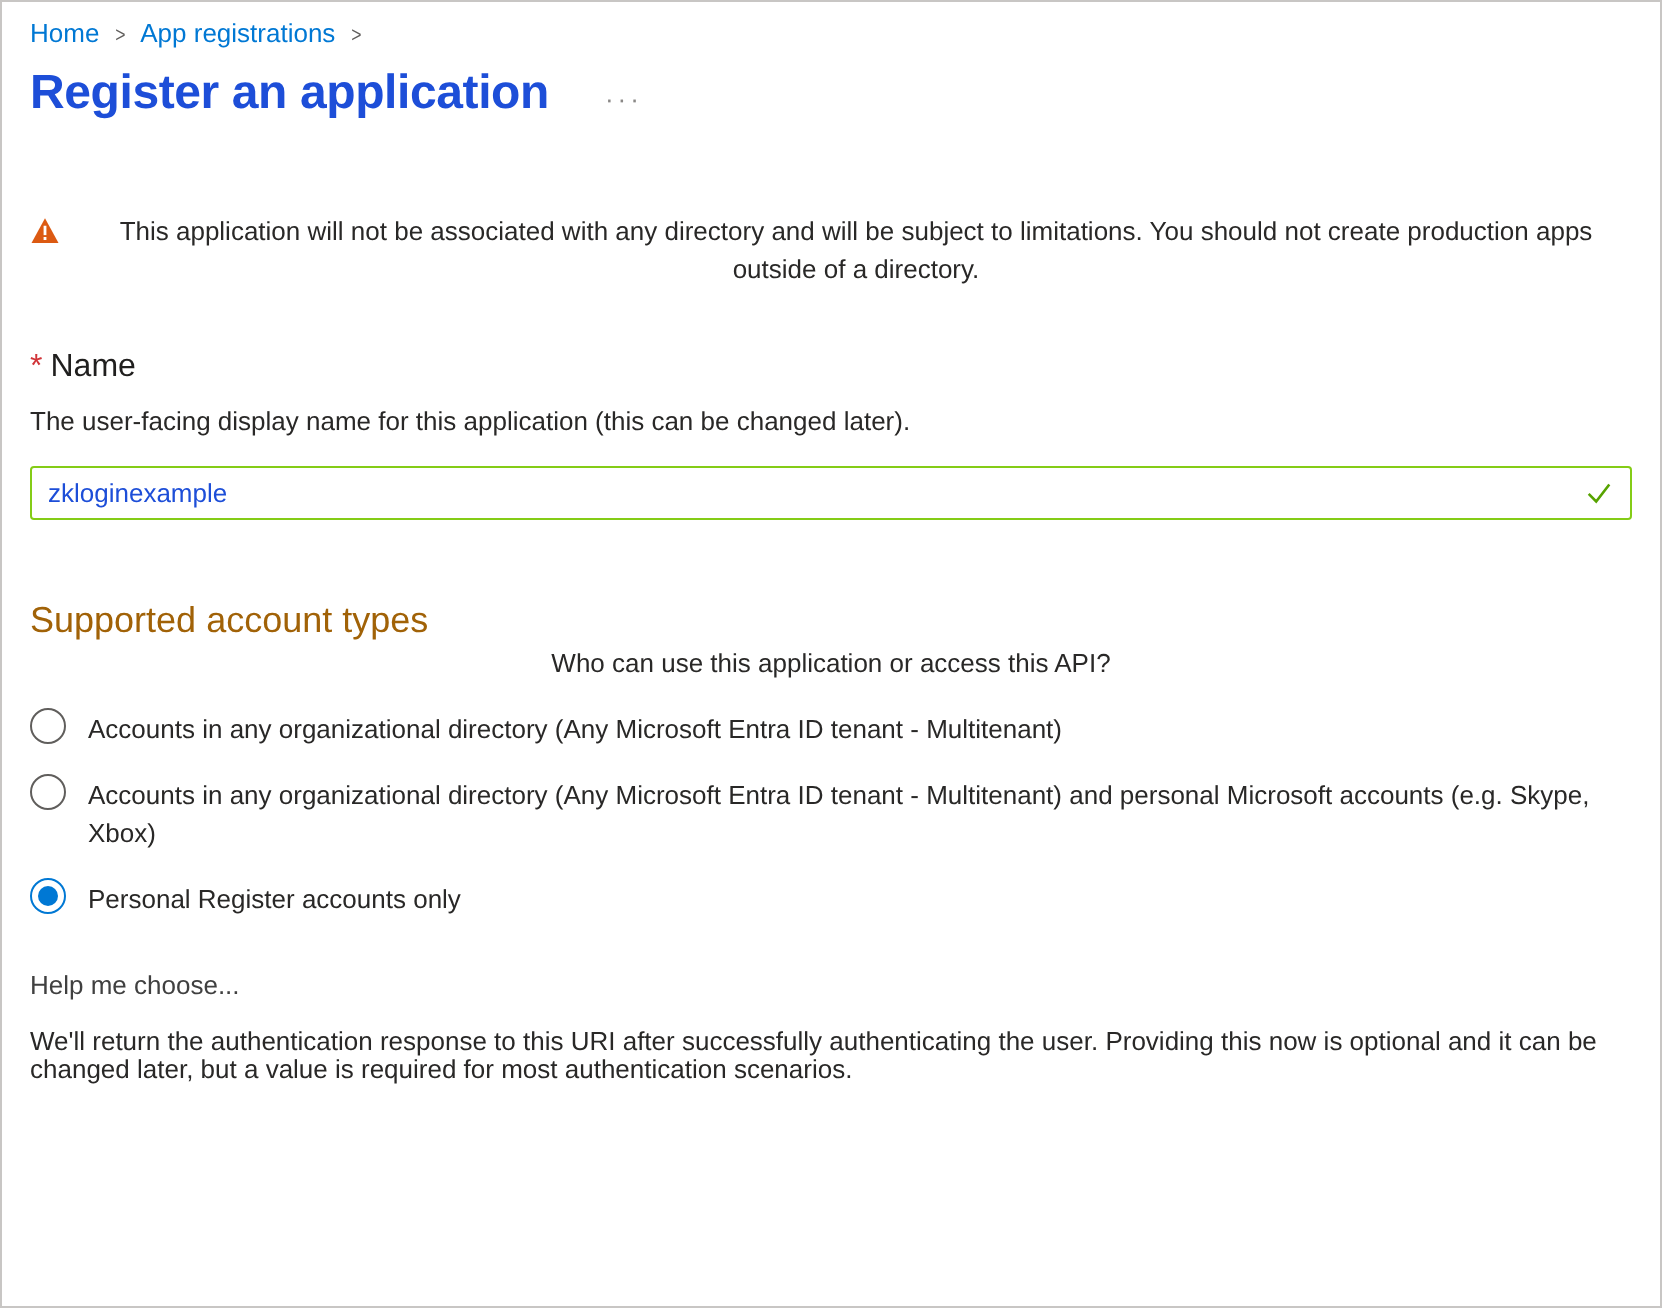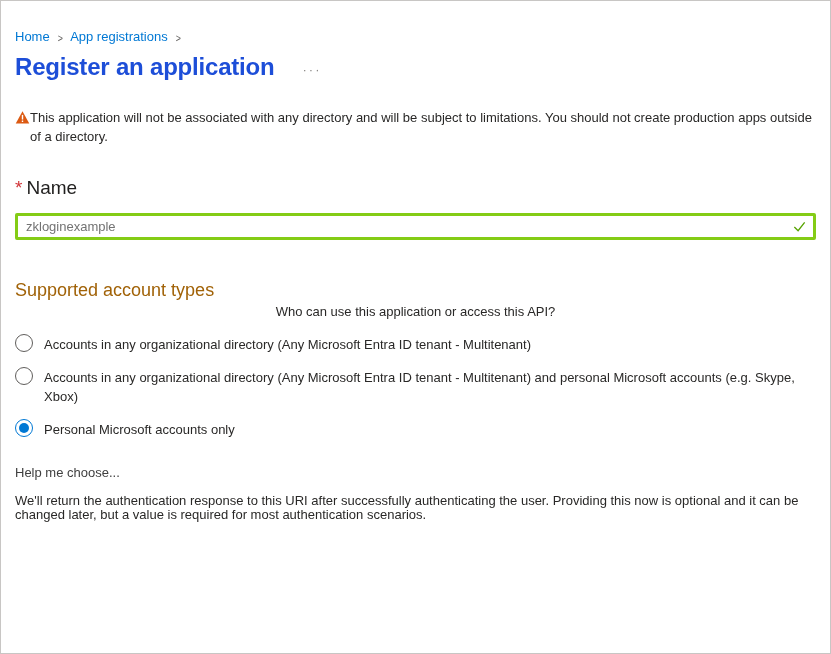--- a/index.html
+++ b/index.html
@@ -8,45 +8,45 @@
     width: 831px; height: 654px;
     font-family: "Liberation Sans", sans-serif;
     font-size: 13px; color: #292827;
     border: 1px solid #c8c6c4;
     overflow: hidden;
     position: relative;
   }
   .content { padding: 8px 14px 0 14px; }
 
   
-  .breadcrumb { display: flex; align-items: flex-end; gap: 7px; font-size: 13px; margin-top: 20px; }
+  .breadcrumb { display: flex; align-items: flex-end; gap: 7px; font-size: 13px; }
   .breadcrumb a { color: #0078d4; text-decoration: none; cursor: pointer; }
   .crumb-sep { color: #605e5c; font-size: 11px; transform: scaleX(0.8); }
 
   
   .title-row { display: flex; align-items: center; margin-top: 9px; }
   h1 { font-size: 24px; font-weight: 700; color: #1d4ed8; letter-spacing: -0.2px; }
   .title-ellipsis { color: #8a8886; font-size: 13px; letter-spacing: 2px; margin-left: 28px; margin-top: 4px; }
 
   
-  .warning { display: flex; margin-top: 27px; }
+  .warning { display: flex; gap: 10px; margin-top: 45px; text-align: center; }
   .warning-icon { flex: 0 0 15px; width: 15px; height: 15px; margin-top: 2px; }
   .warning-text { line-height: 19px; max-width: 790px; color: #292827; }
 
   
-  .name-label { margin-top: 31px; font-size: 19px; color: #201f1e; }
+  .name-label { margin-top: 31px; font-size: 16px; color: #201f1e; }
   .required { color: #d13438; margin-right: 4px; }
   .name-desc { margin-top: 9px; line-height: 17px; }
   .field-wrap { position: relative; margin-top: 14px; }
   .text-field {
     width: 100%; height: 27px;
-    border: 3px solid #84cc16; border-radius: 2px;
+    border: 1px solid #84cc16; border-radius: 2px;
     padding: 0 30px 0 8px;
     font-family: "Liberation Sans", sans-serif;
-    font-size: 13px; color: #737373;
+    font-size: 13px; color: #1d4ed8;
     outline: none; background: #fff;
   }
   .check-icon { position: absolute; right: 9px; top: 6px; width: 15px; height: 15px; pointer-events: none; }
 
   
   .section-heading { font-size: 18px; font-weight: 400; color: #a16207; }
   .acct-heading { margin-top: 40px; }
   .question { margin-top: 3px; text-align: center; }
 
   
@@ -98,20 +98,21 @@
         <rect x="7.25" y="11.2" width="1.5" height="1.6" fill="#fff"></rect>
       </svg>
     </span>
     <div class="warning-text">This application will not be associated with any directory and will be subject to limitations. You should not create production apps outside of a directory.</div>
   </div>
 
   
   <div class="name-label">
     <span class="required">*</span><span>Name</span>
   </div>
+  <div class="name-desc">The user-facing display name for this application (this can be changed later).</div>
   <div class="field-wrap">
     <input class="text-field" type="text" value="zkloginexample" style="">
     <span class="check-icon">
       <svg viewBox="0 0 16 16" width="15" height="15">
         <path d="M2.5 8.5 L6.5 12.5 L13.5 3.5" stroke="#57a300" stroke-width="1.4" fill="none"></path>
       </svg>
     </span>
   </div>
 
   
@@ -122,21 +123,21 @@
     <div class="radio-row">
       <span class="radio-circle"></span>
       <span class="radio-label">Accounts in any organizational directory (Any Microsoft Entra ID tenant - Multitenant)</span>
     </div>
     <div class="radio-row">
       <span class="radio-circle"></span>
       <span class="radio-label">Accounts in any organizational directory (Any Microsoft Entra ID tenant - Multitenant) and personal Microsoft accounts (e.g. Skype, Xbox)</span>
     </div>
     <div class="radio-row selected">
       <span class="radio-circle"></span>
-      <span class="radio-label">Personal Microsoft accounts only</span>
+      <span class="radio-label">Personal Register accounts only</span>
     </div>
   </div>
 
   <a class="help-link">Help me choose...</a>
 
   
   <div class="redirect-desc">We'll return the authentication response to this URI after successfully authenticating the user. Providing this now is optional and it can be changed later, but a value is required for most authentication scenarios.</div>
 
   
 

